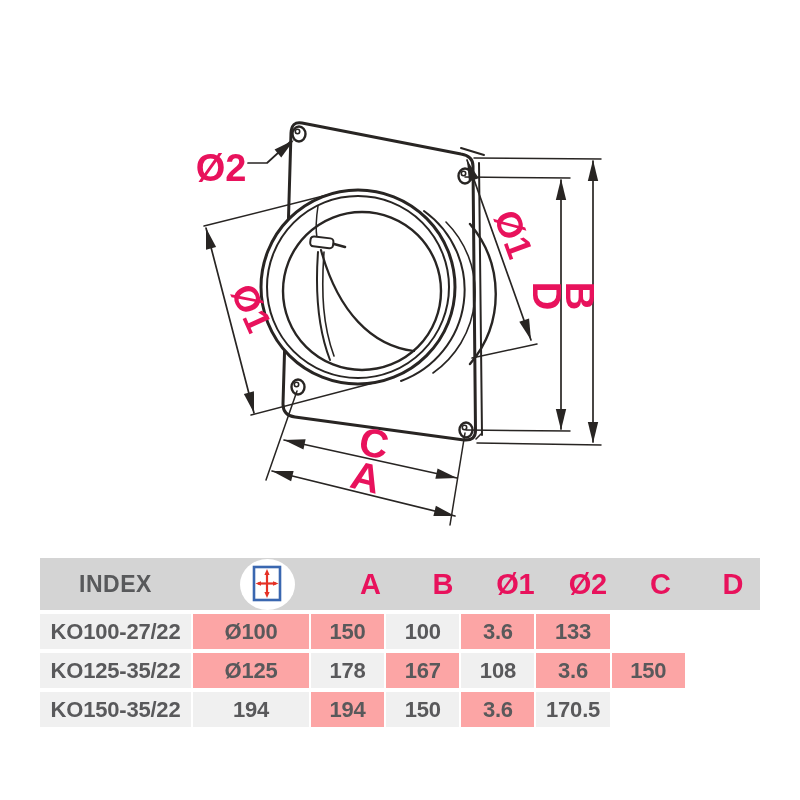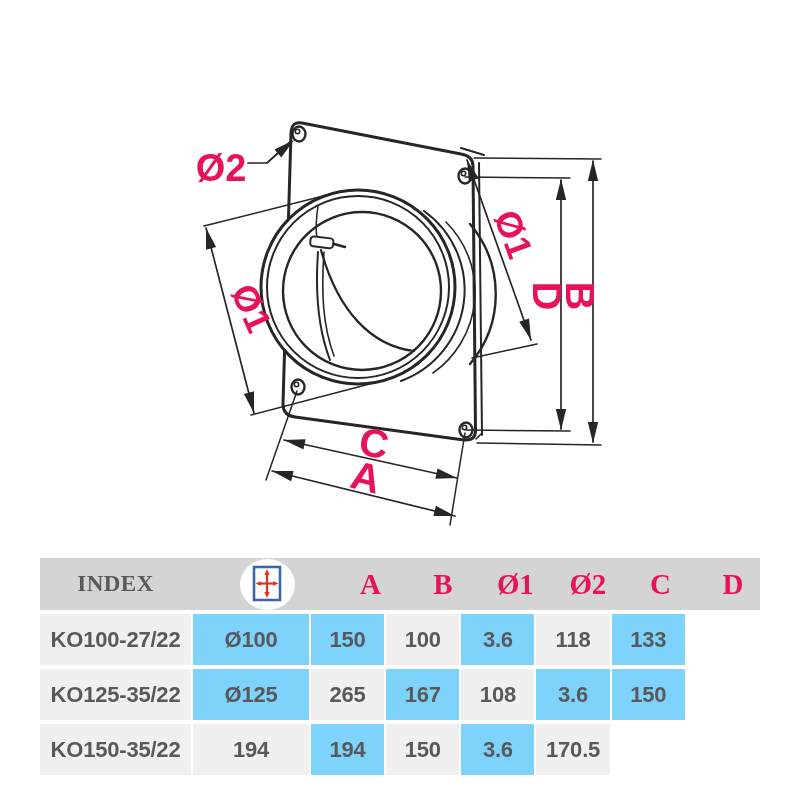--- a/index.html
+++ b/index.html
@@ -6,39 +6,39 @@
   .page{
     position:relative;width:800px;height:800px;background:#ffffff;
     font-family:"Liberation Sans", sans-serif;overflow:hidden;margin-top:44px;
   }
   .drawing{position:absolute;top:0;left:0;}
   .drawing text{font-family:"Liberation Sans", sans-serif;font-weight:bold;fill:#e8125c;}
 
   .spec-table{position:absolute;top:514px;left:40px;width:720px;}
   .thead{
     display:grid;grid-template-columns:151px 116px repeat(6,1fr);gap:18px;
-    background:#d4d4d4;height:52px;align-items:center;font-family:Liberation Serif, serif;
+    background:#d4d4d4;height:52px;align-items:center;
   }
   .thead .hcell{display:flex;align-items:center;justify-content:center;height:100%;}
   .index-label{font-size:23px;font-weight:bold;color:#58595b;letter-spacing:.5px;}
   .pink-h{font-size:29px;font-weight:bold;color:#e8125c;letter-spacing:-.3px;}
   .icon-ellipse{
     width:55px;height:51px;background:#fff;border-radius:50%;
     display:flex;align-items:center;justify-content:center;
   }
   .trow{
     display:grid;grid-template-columns:151px 116px repeat(6,1fr);gap:2px;
-    height:51px;margin-top:4px;
+    height:35px;margin-top:4px;
   }
   .tcell{
     display:flex;align-items:center;justify-content:center;
     font-size:22px;font-weight:bold;color:#59595b;letter-spacing:-.2px;
   }
   .c-light{background:#f0f0f0;}
-  .c-dark{background:#7dd3fc;}
+  .c-dark{background:#fca5a5;}
 </style>
 </head>
 <body>
 
 <div class="page">
 
   <svg class="drawing" width="800" height="512" viewBox="0 0 800 512">
     <g stroke="#282523" fill="none" stroke-linecap="round" stroke-linejoin="round">
 
       <g>
@@ -170,28 +170,27 @@
       <div class="hcell pink-h">C</div>
       <div class="hcell pink-h">D</div>
     </div>
 
     <div class="trow">
       <div class="tcell c-light">KO100-27/22</div>
       <div class="tcell c-dark">Ø100</div>
       <div class="tcell c-dark">150</div>
       <div class="tcell c-light">100</div>
       <div class="tcell c-dark">3.6</div>
-      <div class="tcell c-light">118</div>
       <div class="tcell c-dark">133</div>
     </div>
 
     <div class="trow">
       <div class="tcell c-light">KO125-35/22</div>
       <div class="tcell c-dark">Ø125</div>
-      <div class="tcell c-light">265</div>
+      <div class="tcell c-light">178</div>
       <div class="tcell c-dark">167</div>
       <div class="tcell c-light">108</div>
       <div class="tcell c-dark">3.6</div>
       <div class="tcell c-dark">150</div>
     </div>
 
     <div class="trow">
       <div class="tcell c-light">KO150-35/22</div>
       <div class="tcell c-light">194</div>
       <div class="tcell c-dark">194</div>

